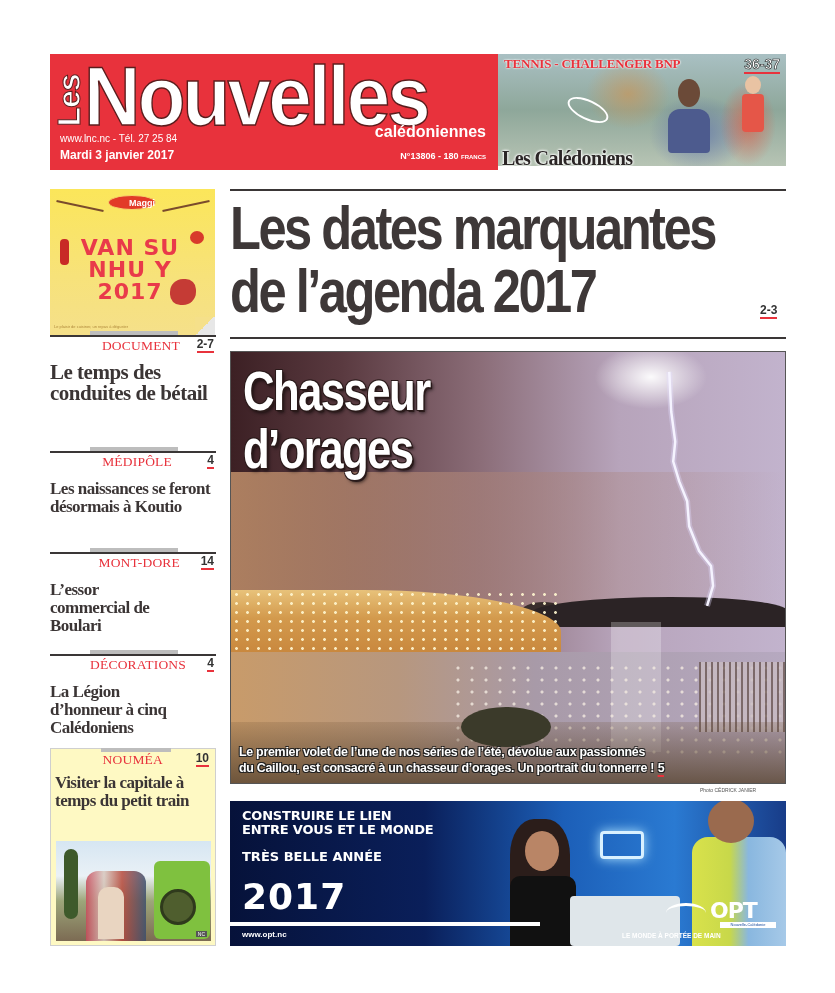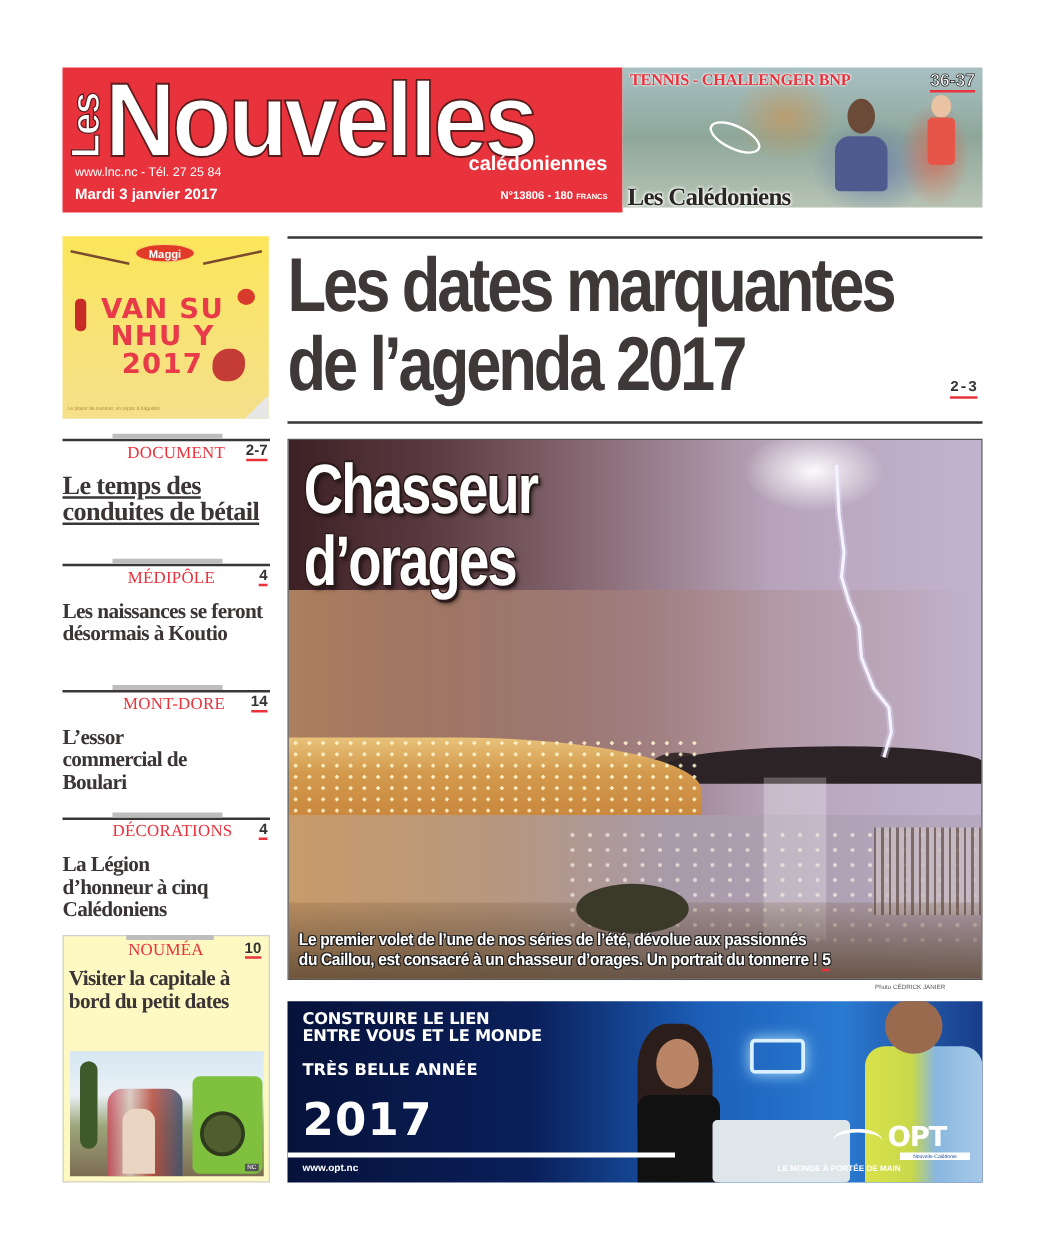--- a/index.html
+++ b/index.html
@@ -75,21 +75,21 @@
     margin-top: 24px;
   }
 
   
   .maggi {
     position: absolute; left: 50px; top: 189px; width: 165px; height: 146px; overflow: hidden;
     background: linear-gradient(180deg, #fbe65a 0%, #f7e27a 60%, #f5e08a 100%);
   }
   .maggi-logo {
     position: absolute; left: 58px; top: 6px; width: 48px; height: 15px; border-radius: 50%;
-    background: #e23a28; color: #fff; font-weight: 900; font-size: 9px; text-align: center; line-height: 15px;
+    background: #e23a28; color: #fff; font-weight: 900; font-size: 9px; text-align: right; line-height: 15px;
     border: 1px solid #f6d36b;
   }
   .maggi-branch { position: absolute; top: 16px; height: 2px; background: #7a4b2c; }
   .maggi-lantern {
     position: absolute; left: 140px; top: 42px; width: 14px; height: 13px; background: #d83a2b;
     border-radius: 50%;
   }
   .maggi-fire {
     position: absolute; left: 10px; top: 50px; width: 9px; height: 26px; background: #c82a26; border-radius: 4px;
   }
@@ -113,21 +113,21 @@
   
   .rule { position: absolute; background: #3a3636; height: 2px; }
   .headline {
     position: absolute; left: 230px; top: 197px; width: 560px;
     font-family: "Liberation Sans", sans-serif; font-weight: 700; font-size: 61px; line-height: 63px;
     color: #3e3838; letter-spacing: -3px; transform: scaleX(0.83); transform-origin: left top;
     white-space: nowrap;
   }
   .headline-page {
     position: absolute; left: 760px; top: 304px; font-weight: 900; font-size: 12px; color: #333;
-    border-bottom: 2px solid #e8323c; line-height: 13px; font-family: Liberation Mono, monospace;
+    border-bottom: 2px solid #e8323c; line-height: 13px;
   }
 
   
   .side-block { position: absolute; left: 50px; width: 166px; }
   .side-top {
     position: relative; height: 2px; background: #3a3636;
   }
   .side-top::after {
     content: ""; position: absolute; left: 40px; top: -4px; width: 88px; height: 4px; background: #bdbdbd;
   }
@@ -292,21 +292,21 @@
 </div>
 
 <div class="rule" style="left:230px; top:189px; width:556px;"></div>
 <div class="headline">
   <div>Les dates marquantes</div>
   <div>de l’agenda 2017</div>
 </div>
 <div class="headline-page">2-3</div>
 <div class="rule" style="left:230px; top:337px; width:556px;"></div>
 
-<div class="side-block" style="top:351px;text-decoration:underline;">
+<div class="side-block" style="top:335px;">
   <div class="side-top"></div>
   <div class="side-kicker-row">
     <span class="side-kicker">DOCUMENT</span>
     <span class="side-page">2-7</span>
   </div>
   <div class="side-title big" style="margin-top:8px; width:170px;">Le temps des conduites de bétail</div>
 </div>
 
 <div class="side-block" style="top:451px;">
   <div class="side-top"></div>
@@ -334,21 +334,21 @@
   </div>
   <div class="side-title mid" style="margin-top:10px; width:128px;">La Légion d’honneur à cinq Calédoniens</div>
 </div>
 
 <div class="noumea">
   <div class="side-top"></div>
   <div class="side-kicker-row" style="margin-top:3px;">
     <span class="side-kicker" style="right:52px;">NOUMÉA</span>
     <span class="side-page" style="right:6px;">10</span>
   </div>
-  <div class="side-title mid" style="margin:6px 0 0 4px; width:160px;">Visiter la capitale à bord du petit dates</div>
+  <div class="side-title mid" style="margin:6px 0 0 4px; width:160px;">Visiter la capitale à temps du petit train</div>
   <div class="noumea-photo">
     <div class="tree"></div>
     <div class="people"></div>
     <div class="boy"></div>
     <div class="train-body"></div>
     <div class="train-wheel"></div>
     <div class="plate">NC</div>
   </div>
 </div>
 

